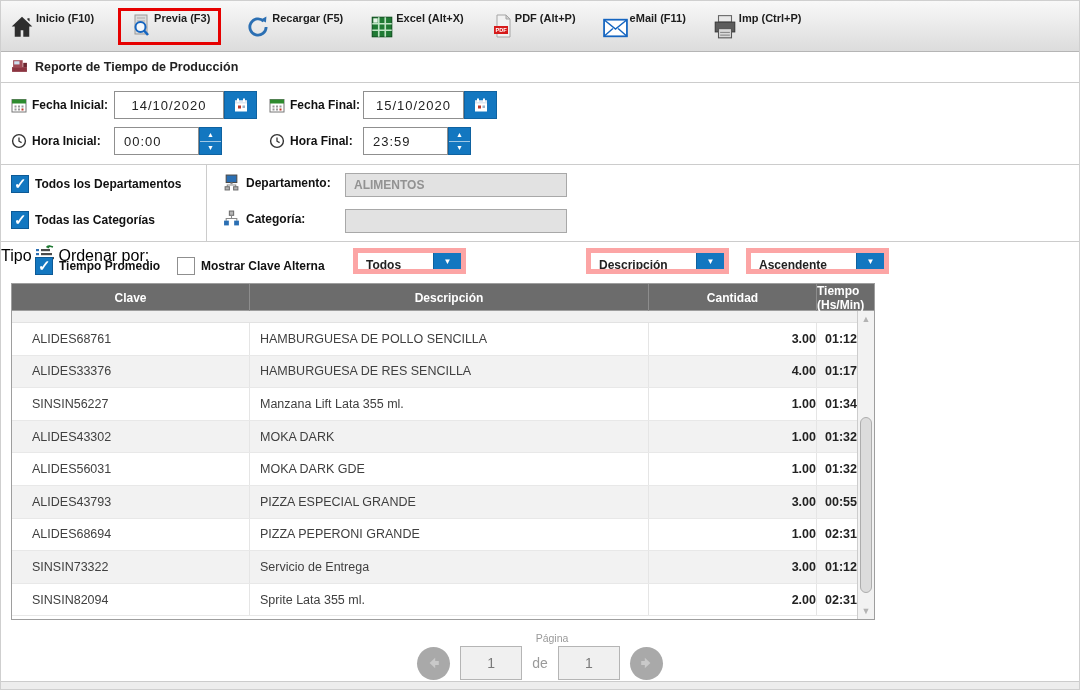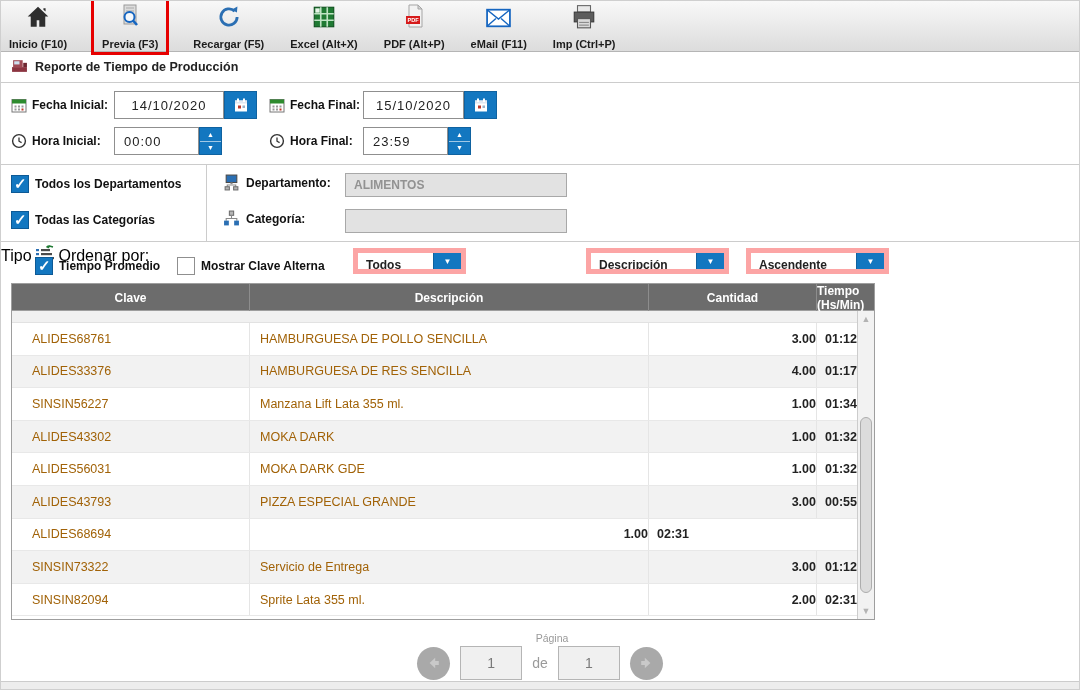--- a/index.html
+++ b/index.html
@@ -3,21 +3,21 @@
 <meta charset="utf-8">
 <style>
   * { box-sizing: border-box; margin: 0; padding: 0; }
   html,body { width:1080px; height:690px; background:#e9e9e9; }
   body { font-family:"Liberation Sans", sans-serif; }
   .window { position:relative; width:1080px; height:690px; background:#fff; border:1px solid #cfcfcf; overflow:hidden; }
 
   
   .toolbar { height:51px; background:linear-gradient(#f8f8f8,#dcdcdc); border-bottom:1px solid #b5b5b5;
              display:flex; align-items:center; gap:26px; padding-left:8px; }
-  .titem { display:flex; flex-direction:column; gap:8px; cursor:default; }
+  .titem { display:flex; flex-direction:row; gap:1px; cursor:default; }
   .titem .ico { height:28px; display:flex; align-items:flex-end; justify-content:center; }
   .titem .lbl { font-size:11px; font-weight:bold; color:#1c1c1c; white-space:nowrap; }
   .titem.hl { border:3px solid var(--red,#e60000); padding:1px 8px 2px; margin:-4px -2px; }
 
   
   .titlerow { height:31px; display:flex; align-items:center; gap:7px; padding-left:10px; border-bottom:1px solid #ccc; }
   .titlerow .ttl { font-size:12.5px; font-weight:bold; color:#222; }
 
   
   .frow { position:relative; height:28px; margin-top:8px; }
@@ -56,21 +56,21 @@
   .ghead { display:grid; grid-template-columns:238px 399px 168px auto; background:#6c6c6c; height:27px;
            border-bottom:1px solid #9e9e9e; }
   .ghead .hc { display:flex; align-items:center; justify-content:center; color:#fff; font-size:12px; font-weight:bold;
                border-right:1px solid #8d8d8d; }
   .ghead .hc:last-child { border-right:none; }
   .gbody { position:relative; height:308px; background:#fff; overflow:hidden; }
   .sliver { height:12px; background:#f1f1f1; border-bottom:1px solid #e2e2e2; }
   .trow { display:grid; grid-template-columns:238px 399px 168px auto; height:32.6px; border-bottom:1px solid #e8e8e8;
           background:#fff; }
   .trow:nth-child(odd) { background:#f2f2f2; }
-  .trow .tc { display:flex; align-items:center; font-size:12.5px; color:#a16207; border-right:1px solid #e5e5e5;
+  .trow .tc { display:flex; align-items:center; font-size:12.5px; color:#404040; border-right:1px solid #e5e5e5;
               white-space:nowrap; overflow:hidden; }
   .trow .tc:last-child { border-right:none; }
   .tc.c-clave { padding-left:20px; }
   .tc.c-desc  { padding-left:10px; }
   .tc.c-cant  { justify-content:flex-end; font-weight:bold; color:#222; }
   .tc.c-tiempo{ padding-left:8px; font-weight:bold; color:#222; }
   .vscroll { position:absolute; top:0; right:0; bottom:0; width:17px; background:#f2f2f2; border-left:1px solid #ccc; }
   .vscroll .sarr { position:absolute; left:0; right:0; text-align:center; color:#b3b3b3; font-size:9px; }
   .vscroll .sarr.up { top:3px; } .vscroll .sarr.dn { bottom:3px; }
   .vscroll .thumb { position:absolute; left:2px; right:2px; top:106px; height:176px; background:#dcdcdc;
@@ -374,20 +374,21 @@
           <div class="tc c-tiempo">01:32</div>
         </div>
       <div class="trow">
           <div class="tc c-clave">ALIDES43793</div>
           <div class="tc c-desc">PIZZA ESPECIAL GRANDE</div>
           <div class="tc c-cant">3.00</div>
           <div class="tc c-tiempo">00:55</div>
         </div>
       <div class="trow">
           <div class="tc c-clave">ALIDES68694</div>
+          <div class="tc c-desc">PIZZA PEPERONI GRANDE</div>
           <div class="tc c-cant">1.00</div>
           <div class="tc c-tiempo">02:31</div>
         </div>
       <div class="trow">
           <div class="tc c-clave">SINSIN73322</div>
           <div class="tc c-desc">Servicio de Entrega</div>
           <div class="tc c-cant">3.00</div>
           <div class="tc c-tiempo">01:12</div>
         </div>
       <div class="trow">

